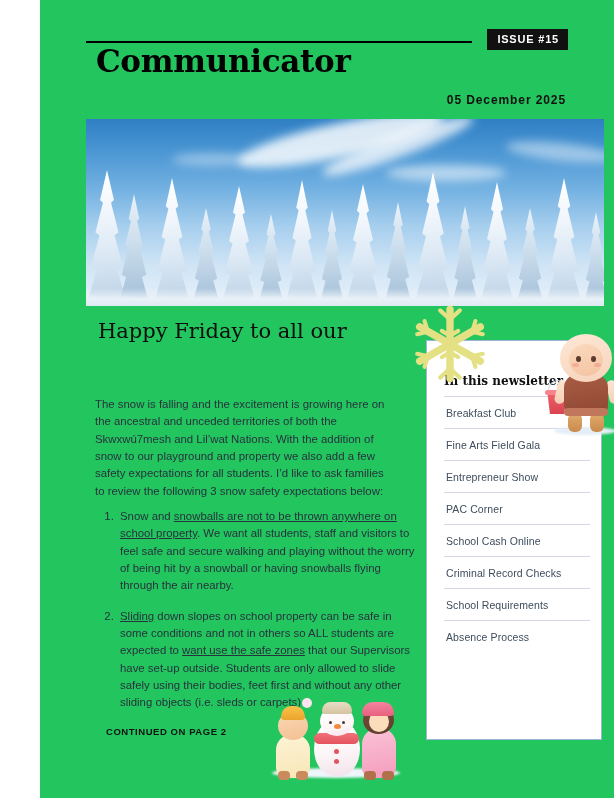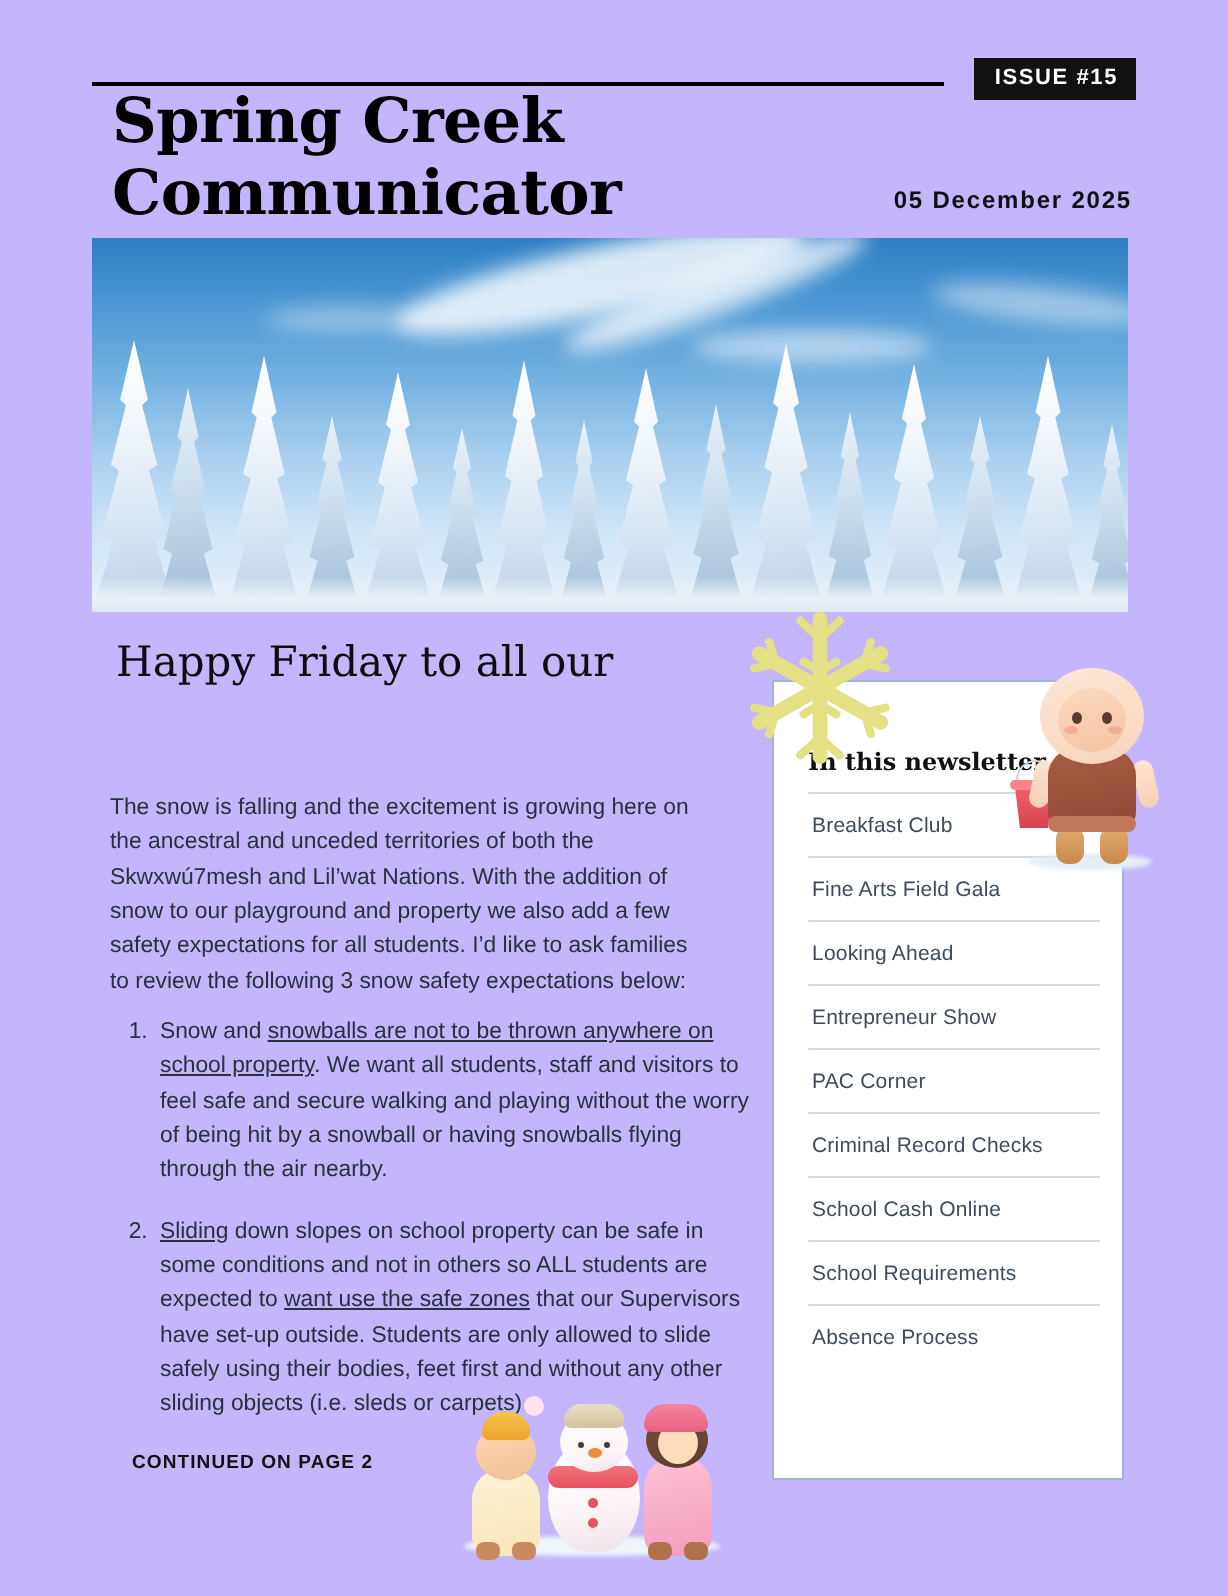--- a/index.html
+++ b/index.html
@@ -12,21 +12,22 @@
     height: 798px;
     position: relative;
     overflow: hidden;
     font-family: "Liberation Sans", sans-serif;
     -webkit-font-smoothing: antialiased;
   }
 
   .page {
     position: absolute;
     inset: 0;
-    background: #c4b5fd;
+    background: #22c55e;
+    margin-left: 40px;
   }
 
   
   .header-rule-row {
     position: absolute;
     left: 46px;
     right: 46px;
     top: 29px;
     height: 26px;
   }
@@ -448,21 +449,20 @@
 <body>
 
 <div class="page">
 
   <div class="header-rule-row">
     <div class="header-rule"></div>
     <div class="issue-badge">ISSUE #15</div>
   </div>
 
   <div class="masthead">
-    <span class="masthead-line">Spring Creek</span>
     <span class="masthead-line">Communicator</span>
   </div>
 
   <div class="issue-date">05 December 2025</div>
 
   <div class="hero">
     <div class="cloud c1"></div>
     <div class="cloud c2"></div>
     <div class="cloud c3"></div>
     <div class="cloud c4"></div>
@@ -561,25 +561,24 @@
       <line x1="50" y1="60" x2="40" y2="66"></line>
       <line x1="50" y1="60" x2="60" y2="66"></line>
     </g>
   </svg>
 
   <div class="sidebar-title">In this newsletter</div>
 
   <div class="toc">
     <div class="toc-item">Breakfast Club</div>
     <div class="toc-item">Fine Arts Field Gala</div>
-    <div class="toc-item">Looking Ahead</div>
     <div class="toc-item">Entrepreneur Show</div>
     <div class="toc-item">PAC Corner</div>
+    <div class="toc-item">School Cash Online</div>
     <div class="toc-item">Criminal Record Checks</div>
-    <div class="toc-item">School Cash Online</div>
     <div class="toc-item">School Requirements</div>
     <div class="toc-item">Absence Process</div>
   </div>
 
   <div class="parka-kid">
     <div class="pk-snow"></div>
     <div class="pk-handle"></div>
     <div class="pk-bucket"></div>
     <div class="pk-bucket-rim"></div>
     <div class="pk-arm l"></div>

